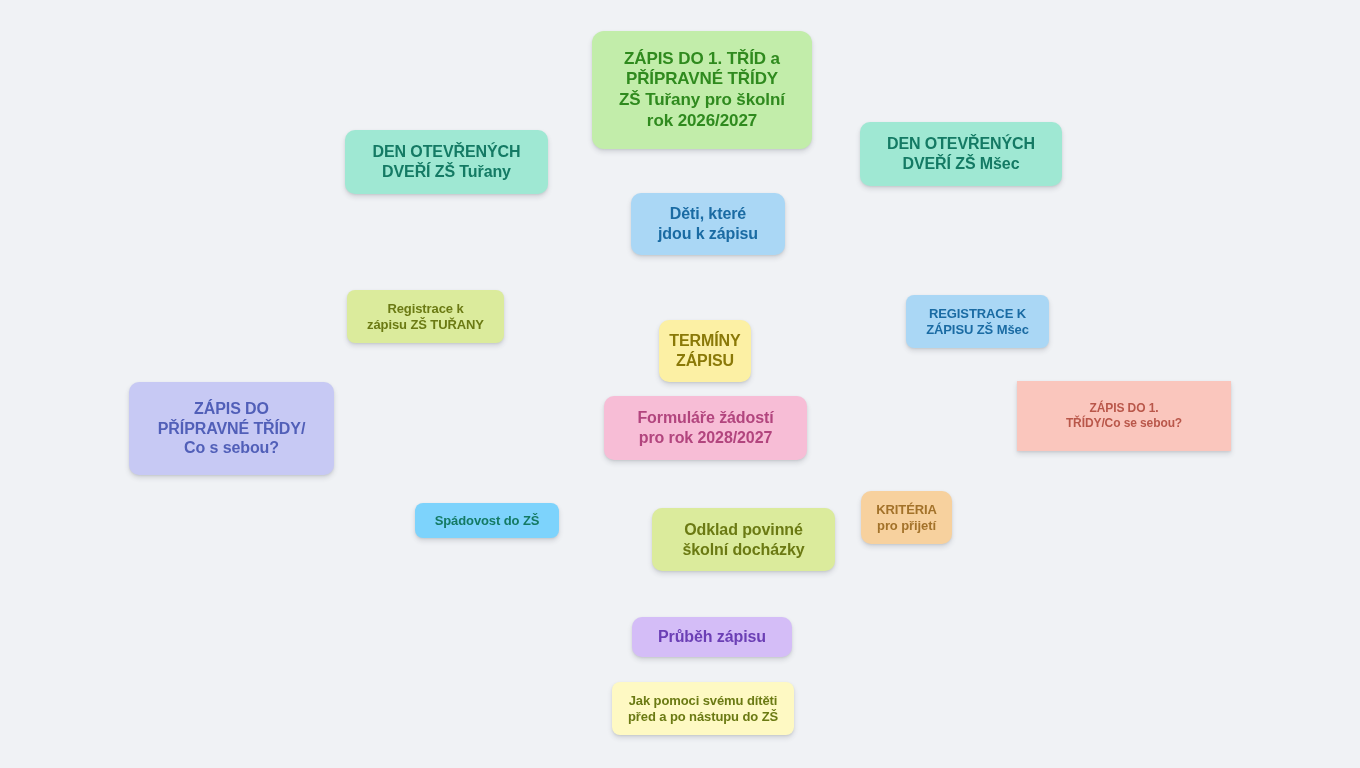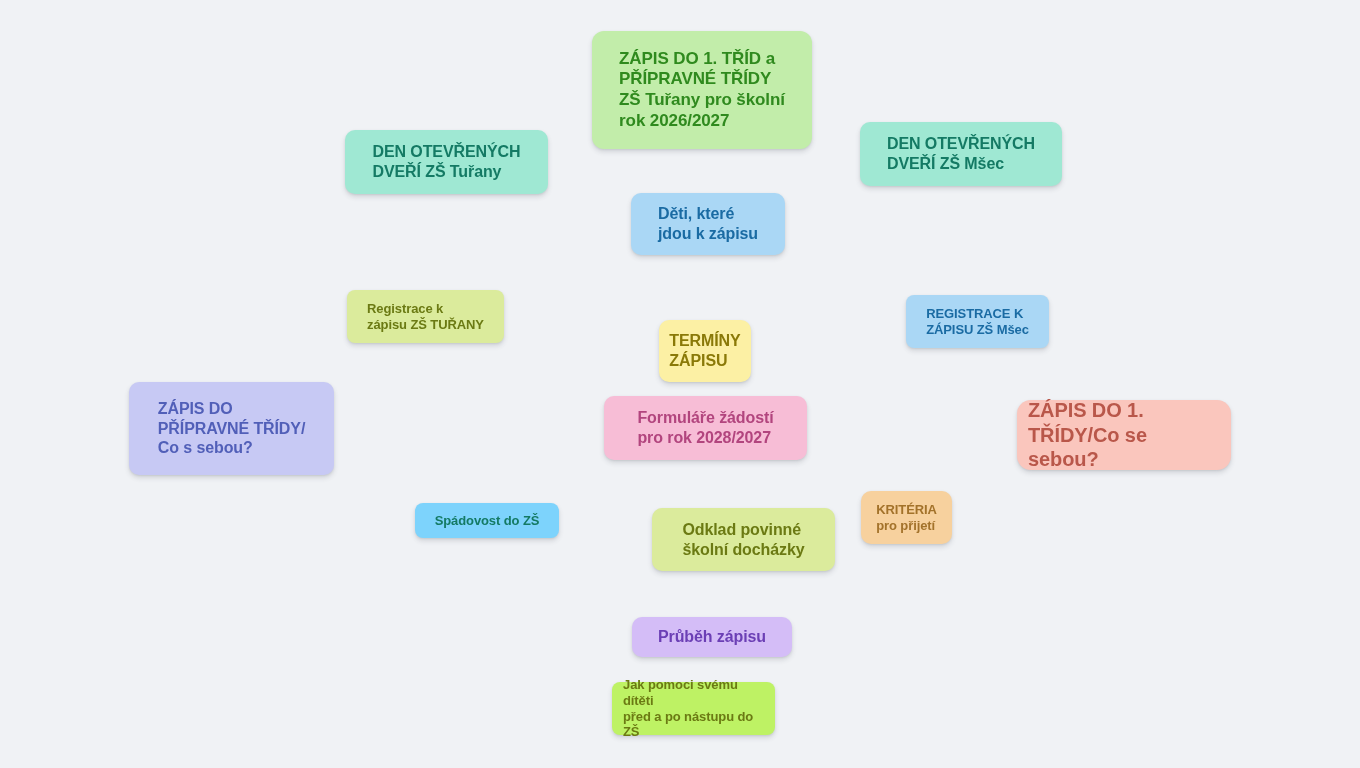--- a/index.html
+++ b/index.html
@@ -21,21 +21,21 @@
     top: 0;
     width: 1360px;
     height: 768px;
   }
   .node {
     position: absolute;
     box-sizing: border-box;
     display: flex;
     align-items: center;
     justify-content: center;
-    text-align: left;
+    text-align: center;
     border-radius: 10px;
     font-weight: bold;
     line-height: 1.22;
     letter-spacing: -0.1px;
     box-shadow: 0 3px 5px rgba(60, 70, 80, 0.16),
                 0 1px 2px rgba(60, 70, 80, 0.10);
     cursor: pointer;
     user-select: none;
     padding: 6px 11px;
     white-space: pre-line;
@@ -59,23 +59,23 @@
 zápisu ZŠ TUŘANY</div>
     <div class="node" style="left: 659px; top: 296px; width: 92px; height: 62px; background: rgb(252, 240, 164); color: rgb(138, 121, 8); font-size: 16px; border-radius: 10px; margin-top: 24px;">TERMÍNY
 ZÁPISU</div>
     <div class="node" style="left: 906px; top: 295px; width: 143px; height: 53px; background: rgb(170, 215, 245); color: rgb(26, 107, 163); font-size: 13px; border-radius: 8px;">REGISTRACE K
 ZÁPISU ZŠ Mšec</div>
     <div class="node" style="left: 129px; top: 382px; width: 205px; height: 93px; background: rgb(199, 201, 244); color: rgb(81, 95, 184); font-size: 16px; border-radius: 10px;">ZÁPIS DO
 PŘÍPRAVNÉ TŘÍDY/
 Co s sebou?</div>
     <div class="node" style="left: 604px; top: 396px; width: 203px; height: 64px; background: rgb(247, 189, 214); color: rgb(178, 69, 126); font-size: 16px; border-radius: 10px;">Formuláře žádostí
 pro rok 2028/2027</div>
-    <div class="node" style="left: 1017px; top: 400px; width: 214px; height: 70px; background: rgb(250, 198, 189); color: rgb(185, 87, 74); font-size: 20px; border-radius: 14px;">ZÁPIS DO 1.
+    <div class="node" style="left: 1017px; top: 381px; width: 214px; height: 70px; background: rgb(250, 198, 189); color: rgb(185, 87, 74); font-size: 12px; border-radius: 0;">ZÁPIS DO 1.
 TŘÍDY/Co se sebou?</div>
     <div class="node" style="left: 407px; top: 503px; width: 144px; height: 35px; background: #7dd3fc; color: rgb(20, 122, 100); font-size: 13px; border-radius: 8px; margin-left: 8px;">Spádovost do ZŠ</div>
     <div class="node" style="left: 652px; top: 508px; width: 183px; height: 63px; background: rgb(219, 235, 156); color: rgb(107, 122, 19); font-size: 16px; border-radius: 10px;">Odklad povinné
 školní docházky</div>
     <div class="node" style="left: 861px; top: 491px; width: 91px; height: 53px; background: rgb(247, 209, 158); color: rgb(163, 114, 42); font-size: 13px; border-radius: 10px;">KRITÉRIA
 pro přijetí</div>
     <div class="node" style="left: 632px; top: 604px; width: 160px; height: 40px; background: rgb(212, 189, 247); color: rgb(107, 63, 181); font-size: 16px; border-radius: 10px; margin-top: 13px;">Průběh zápisu</div>
-    <div class="node" style="left: 612px; top: 682px; width: 163px; height: 53px; background: #bef264; color: rgb(107, 122, 19); font-size: 13px; border-radius: 8px;">Jak pomoci svému dítěti
+    <div class="node" style="left: 612px; top: 682px; width: 182px; height: 53px; background: #fef9c3; color: rgb(107, 122, 19); font-size: 13px; border-radius: 8px;">Jak pomoci svému dítěti
 před a po nástupu do ZŠ</div>
   </div>
 
 </body></html>

